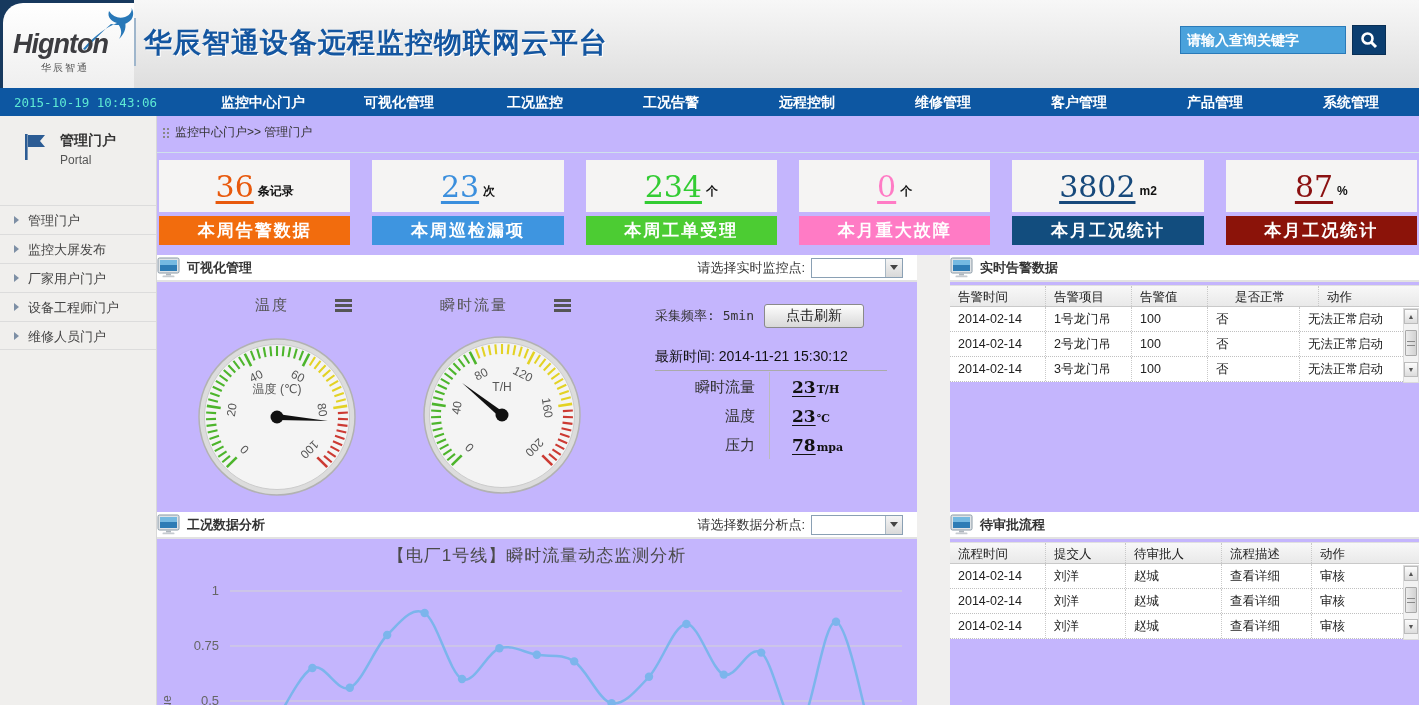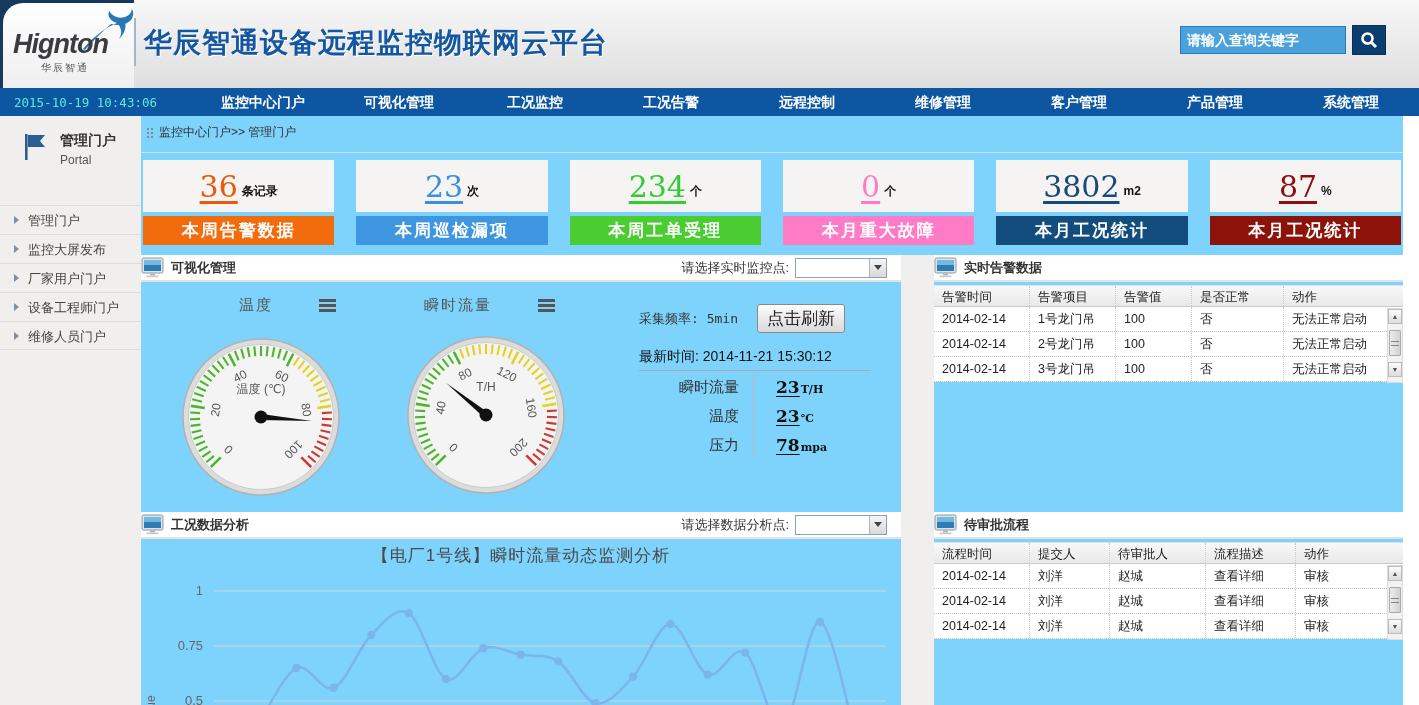--- a/index.html
+++ b/index.html
@@ -44,21 +44,21 @@
   .portal-title { font-size:14px; font-weight:bold; color:#333; }
   .portal-sub { font-size:12px; color:#555; margin-top:3px; }
   .side-menu { margin-top:38px; }
   .side-item { height:29px; line-height:29px; border-top:1px solid #dcdcdc; padding-left:28px;
                font-size:13px; color:#444; position:relative; cursor:pointer; }
   .side-item:last-child { border-bottom:1px solid #dcdcdc; }
   .side-arrow { position:absolute; left:14px; top:10px; width:0; height:0;
                 border-left:5px solid #7d8fa5; border-top:4px solid transparent; border-bottom:4px solid transparent; }
 
   
-  .main { position:absolute; left:141px; top:116px; width:1262px; height:589px; background:#7dd3fc; }
+  .main { position:absolute; left:157px; top:116px; width:1262px; height:589px; background:#c4b5fd; }
   .crumb { position:absolute; left:6px; top:8px; font-size:12px; color:#333; display:flex; align-items:center; }
   .crumb-icon { width:6px; height:12px; margin-right:6px;
                 background:radial-gradient(circle 1px at 1px 2px,#888 1px,transparent 1.4px),
                            radial-gradient(circle 1px at 5px 2px,#888 1px,transparent 1.4px),
                            radial-gradient(circle 1px at 1px 6px,#888 1px,transparent 1.4px),
                            radial-gradient(circle 1px at 5px 6px,#888 1px,transparent 1.4px),
                            radial-gradient(circle 1px at 1px 10px,#888 1px,transparent 1.4px),
                            radial-gradient(circle 1px at 5px 10px,#888 1px,transparent 1.4px); }
   .crumb-line { position:absolute; left:0; top:36px; width:1262px; height:1px; background:#cfe0ec; }
 
@@ -86,21 +86,21 @@
                        border-right:4px solid transparent; border-top:5px solid #444; }
 
   .gauge-title-row { position:absolute; display:flex; align-items:center; }
   .gauge-title { font-size:15px; color:#555; letter-spacing:2px; }
   .burger { width:17px; height:13px; margin-left:46px; position:relative; cursor:pointer; }
   .burger::before { content:""; position:absolute; left:0; top:0; width:17px; height:3px; background:#555;
                     box-shadow:0 5px 0 #555, 0 10px 0 #555; }
 
   .freq-row { position:absolute; left:498px; top:188px; display:flex; align-items:center; }
   .freq-label { font-size:13px; color:#333; font-family:"DejaVu Sans Mono",monospace; }
-  .refresh-btn { margin-left:19px; font-size:17px; color:#222; padding:2px 9px;
+  .refresh-btn { margin-left:10px; font-size:14px; color:#222; padding:2px 21px;
                  background:linear-gradient(#fdfdfd,#d8d8d8); border:1px solid #8a8a8a; border-radius:3px; cursor:pointer; }
   .latest-row { position:absolute; left:498px; top:232px; font-size:14px; color:#111; }
   .latest-label { font-weight:normal; }
   .latest-hr { position:absolute; left:498px; top:254px; width:232px; height:1px; background:#aaa; }
   .readings { position:absolute; left:498px; top:256px; width:250px; }
   .read-row { display:flex; height:29px; align-items:center; }
   .read-label { width:115px; text-align:right; padding-right:14px; font-size:15px; color:#333;
                 border-right:1px solid #bbb; height:29px; line-height:29px; }
   .read-val { padding-left:22px; font-family:"DejaVu Serif","Liberation Serif",serif; font-size:17px;
               font-weight:bold; color:#111; text-decoration:underline; text-underline-offset:3px; }
@@ -437,21 +437,21 @@
         <rect x="9" y="16.5" width="5" height="2" fill="#aeb6bd"></rect>
         <rect x="5.5" y="18.5" width="12" height="1.8" rx="0.9" fill="#c5cacf"></rect>
       </svg>
       <span class="panel-title">实时告警数据</span>
     </div>
     <div class="tbl" id="alarm-table" style="left:793px; top:169px; width:469px;">
         <div class="tbl-head">
           <div class="cell" style="width: 96px;">告警时间</div>
           <div class="cell" style="width: 86px;">告警项目</div>
           <div class="cell" style="width: 76px;">告警值</div>
-          <div class="cell" style="width: 92px;">是否正常</div>
+          <div class="cell" style="width: 92px; margin-left: 19px;">是否正常</div>
           <div class="cell" style="width: 100px;">动作</div>
         </div>
         <div class="tbl-row">
           <div class="cell" style="width: 96px;">2014-02-14</div>
           <div class="cell" style="width: 86px;">1号龙门吊</div>
           <div class="cell" style="width: 76px;">100</div>
           <div class="cell" style="width: 92px;">否</div>
           <div class="cell" style="width: 100px;">无法正常启动</div>
         </div>
         <div class="tbl-row">

